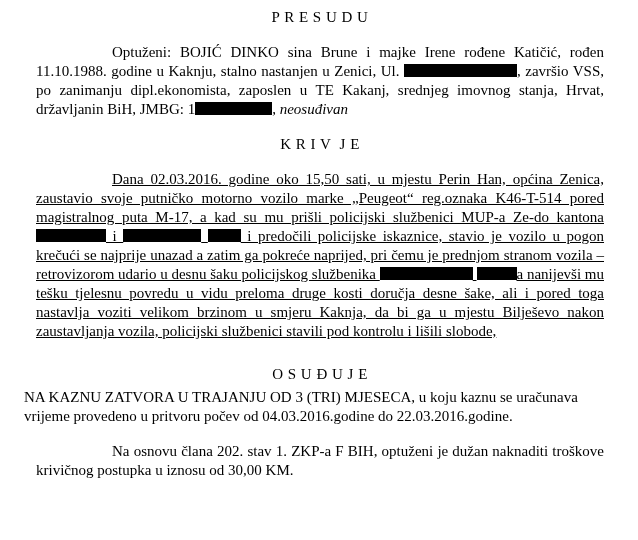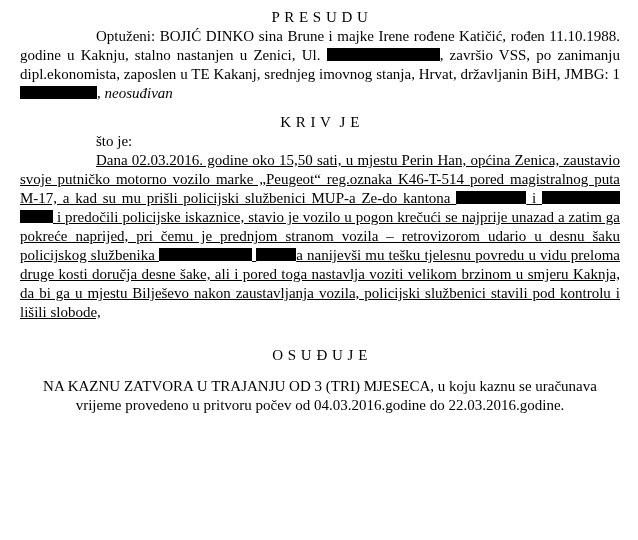--- a/index.html
+++ b/index.html
@@ -23,27 +23,27 @@
     padding: 8px 18px 0 20px;
     background: #ffffff;
   }
   .heading {
     text-align: center;
     white-space: pre-wrap;
     letter-spacing: 0.5px;
     margin: 0;
   }
   p.body {
-    margin: 0;
+    margin: 16px;
     text-align: justify;
     text-indent: 76px;
   }
   p.center {
-    margin: 12px;
-    text-align: center;
+    margin: 4px;
+    text-align: left;
     text-indent: 0;
   }
   .para1   { margin-top: 15px; }
   .kriv    { margin-top: 10px; }
   .stoje   { margin-top: 14px; }
   .facts   { margin-top: 6px; text-decoration: underline; }
   .qual    { margin-top: 4px; }
   .osuduje { margin-top: 24px; }
   .sentence{ margin-top: 0; }
   .costs   { margin-top: 12px; }
@@ -66,23 +66,23 @@
 <body>
 
 <div class="page">
 
   <div class="heading title">P R E S U D U</div>
 
   <p class="body para1"><span>Optuženi: BOJIĆ DINKO sina Brune i majke Irene rođene Katičić, rođen 11.10.1988. godine u Kaknju, stalno nastanjen u Zenici, Ul. </span><span class="redact r-address"></span><span>, završio VSS, po zanimanju dipl.ekonomista, zaposlen u TE Kakanj, srednjeg imovnog stanja, Hrvat, državljanin BiH, JMBG: 1</span><span class="redact r-jmbg"></span><span>, </span><i>neosuđivan</i></p>
 
   <div class="heading kriv">K R I V  J E</div>
 
-  <p class="body stoje">što je:</p>
 
   <p class="body facts"><span>Dana 02.03.2016. godine oko 15,50 sati, u mjestu Perin Han, općina Zenica, zaustavio svoje putničko motorno vozilo marke „Peugeot“ reg.oznaka K46-T-514 pored magistralnog puta M-17, a kad su mu prišli policijski službenici MUP-a Ze-do kantona </span><span class="redact r-n1"></span><span> i </span><span class="redact r-n2"></span> <span class="redact r-n3"></span><span> i predočili policijske iskaznice, stavio je vozilo u pogon krečući se najprije unazad a zatim ga pokreće naprijed, pri čemu je prednjom stranom vozila – retrovizorom udario u desnu šaku policijskog službenika </span><span class="redact r-n4"></span> <span class="redact r-n5"></span><span>a nanijevši mu tešku tjelesnu povredu u vidu preloma druge kosti doručja desne šake, ali i pored toga nastavlja voziti velikom brzinom u smjeru Kaknja, da bi ga u mjestu Bilješevo nakon zaustavljanja vozila, policijski službenici stavili pod kontrolu i lišili slobode,</span></p>
 
 
   <div class="heading osuduje">O S U Đ U J E</div>
 
   <p class="center sentence">NA KAZNU ZATVORA U TRAJANJU OD 3 (TRI) MJESECA, u koju kaznu se uračunava vrijeme provedeno u pritvoru počev od 04.03.2016.godine do 22.03.2016.godine.</p>
 
+  <p class="body costs">Na osnovu člana 202. stav 1. ZKP-a F BIH, optuženi je dužan naknaditi troškove krivičnog postupka u iznosu od 30,00 KM.</p>
 
 </div>
 
 </body></html>

